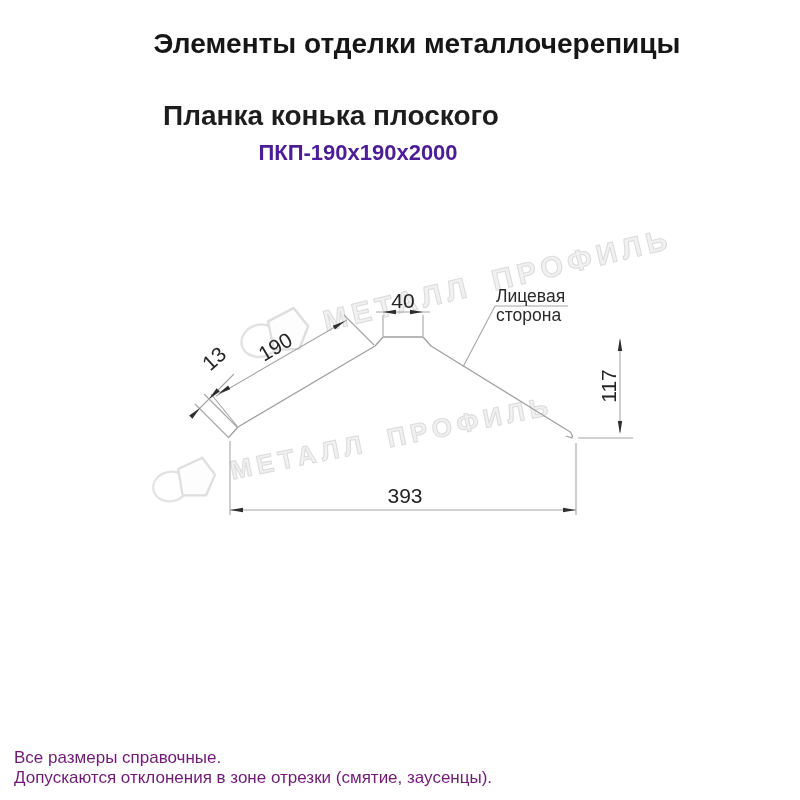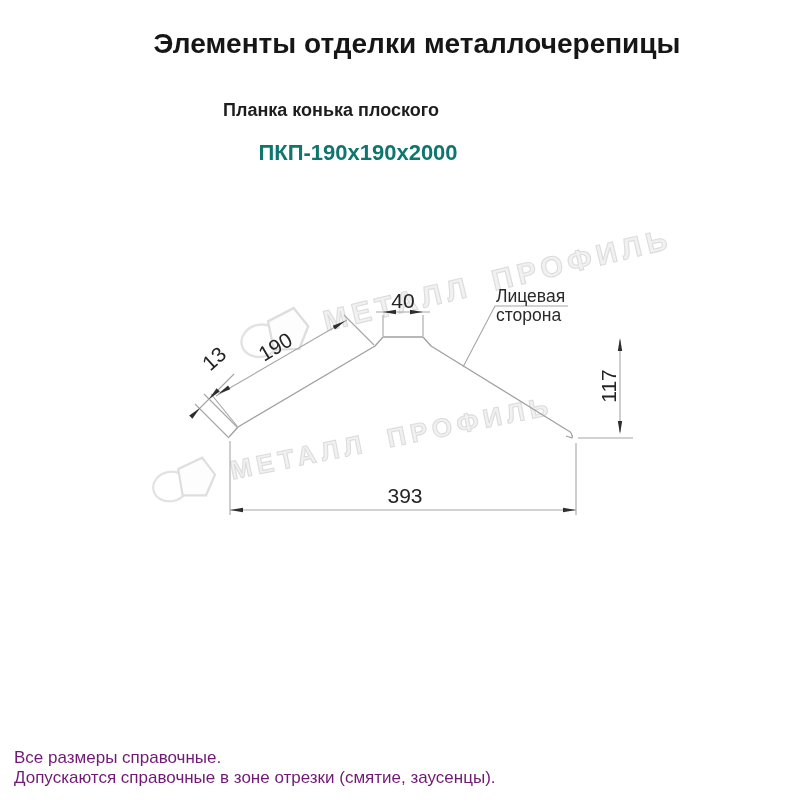--- a/index.html
+++ b/index.html
@@ -9,25 +9,25 @@
     font-family:"Liberation Sans","DejaVu Sans",sans-serif;
     color:#1c1c1c;
   }
   .abs{position:absolute;}
   .page-title{
     top:28px;left:0;width:770px;text-align:center;
     font-size:28px;font-weight:bold;letter-spacing:0px;color:#161616;margin-left:32px;
   }
   .page-subtitle{
     top:100px;left:0;width:662px;text-align:center;
-    font-size:18px;font-weight:bold;color:#1d1d1d;
+    font-size:28px;font-weight:bold;color:#1d1d1d;
   }
   .product-code{
     top:140px;left:0;width:716px;text-align:center;
-    font-size:22px;font-weight:bold;color:#0f766e;
+    font-size:22px;font-weight:bold;color:#4c1d95;
   }
   .watermark{
     display:flex;align-items:center;gap:14px;
     transform-origin:0 50%;
     pointer-events:none;
     white-space:nowrap;
   }
   .watermark .wm-text{
     font-weight:bold;
     color:#f1f1f1;
@@ -117,13 +117,13 @@
   </g>
 
   <g>
     <path class="thin" d="M568,306 L495,306 L463,367"></path>
     <text class="lbl" x="496" y="302">Лицевая</text>
     <text class="lbl" x="496" y="321">сторона</text>
   </g>
 </svg>
 
 <div class="abs footer-note fn1">Все размеры справочные.</div>
-<div class="abs footer-note fn2">Допускаются справочные в зоне отрезки (смятие, заусенцы).</div>
+<div class="abs footer-note fn2">Допускаются отклонения в зоне отрезки (смятие, заусенцы).</div>
 
 </body></html>

